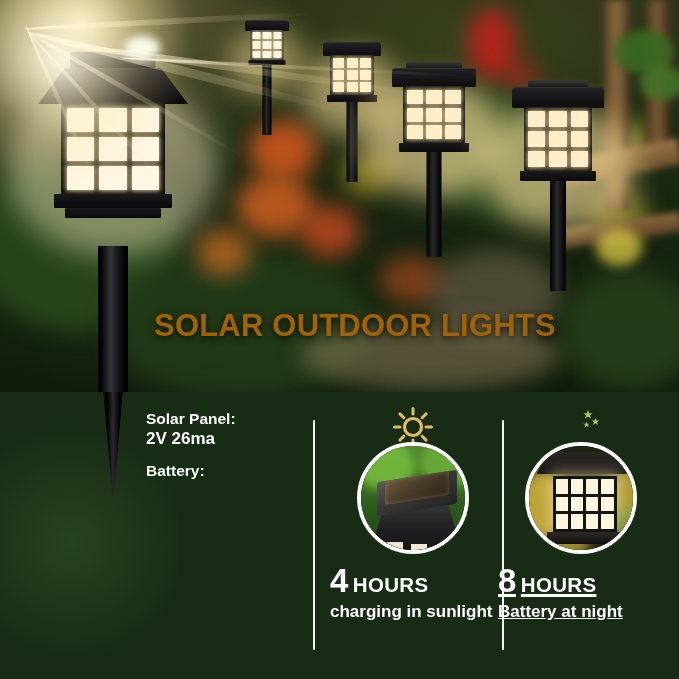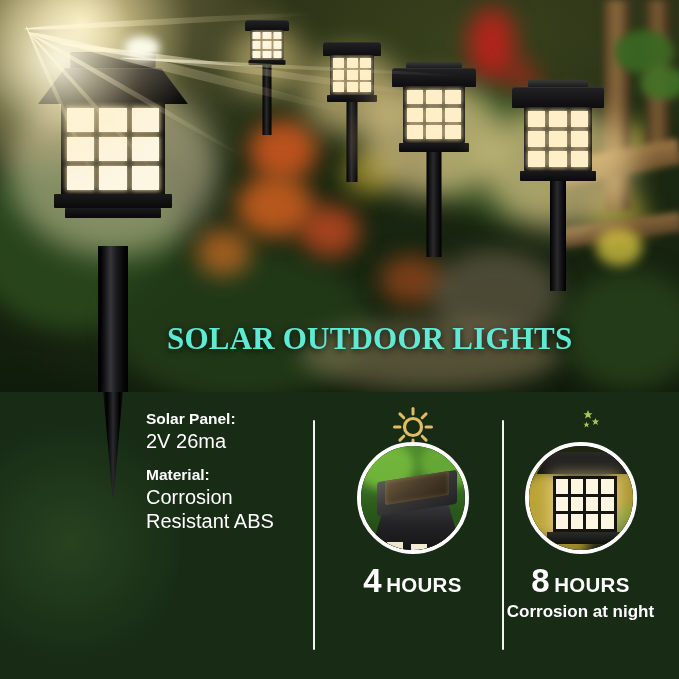--- a/index.html
+++ b/index.html
@@ -54,37 +54,37 @@
   
   #hero{left:38px;top:36px;width:150px;}
   #hero-stake{position:absolute;left:98px;top:246px;width:30px;height:415px;
     background:linear-gradient(90deg,#000 0%,#000 8%,#35353a 42%,#1b1b1f 62%,#050505 88%,#000 100%);}
   #hero-tip{position:absolute;left:98px;top:500px;width:30px;height:165px;
     background:linear-gradient(90deg,rgba(0,0,0,0) 0%,#000 30%,#2a2a2e 50%,#000 72%,rgba(0,0,0,0) 100%);
     clip-path:polygon(0% 0%,100% 0%,52% 100%,48% 100%);}
 
   
   .headline{position:absolute;left:150px;top:306px;width:500px;z-index:6;}
-  .h1{font-size:31px;font-weight:bold;color:#5eead4;letter-spacing:.2px;line-height:1.05;
-      text-shadow:0 2px 7px rgba(0,0,0,.75);margin:17px;font-family:Liberation Serif, serif;}
+  .h1{font-size:31px;font-weight:bold;color:#a16207;letter-spacing:.2px;line-height:1.05;
+      text-shadow:0 2px 7px rgba(0,0,0,.75);margin:4px;}
   .h2{font-size:18.5px;color:#f2f2ee;line-height:1.32;margin:6px 0 0 0;
       text-shadow:0 2px 6px rgba(0,0,0,.8);font-weight:400;}
 
   
   .panel{position:absolute;left:0;top:392px;width:679px;height:287px;background:#172b15;overflow:hidden;}
   .panel-glowL{position:absolute;left:-40px;top:10px;width:220px;height:280px;border-radius:50%;
       background:radial-gradient(circle,rgba(60,95,45,.45),rgba(23,43,21,0) 70%);}
 
   .specs{position:absolute;left:146px;top:18px;width:170px;color:#fff;}
   .spec{margin-bottom:13px;}
   .spec-label{font-size:15.5px;font-weight:bold;line-height:1.2;}
-  .spec-value{font-size:20px;font-weight:400;line-height:1.22;}
+  .spec-value{font-size:17px;font-weight:700;line-height:1.22;}
   .vdiv{position:absolute;width:2px;background:#f2f2f2;top:28px;height:230px;border-radius:1px;}
 
-  .hcol{position:absolute;top:10px;width:165px;text-align:center;color:#fff;}
+  .hcol{position:absolute;top:10px;width:165px;text-align:left;color:#fff;}
   .icon-wrap{height:46px;display:flex;align-items:flex-end;justify-content:center;}
   .circle-photo{position:relative;width:112px;height:112px;border-radius:50%;margin:-6px auto 0;
       border:4px solid #fff;overflow:hidden;background:#0c1609;}
   .cap-big{font-size:33px;font-weight:bold;line-height:1;margin-top:10px;letter-spacing:-.5px;}
   .cap-big .hrs{font-size:20.5px;font-weight:bold;letter-spacing:.3px;margin-left:5px;}
   .cap-sub{font-size:17px;font-weight:bold;line-height:1.12;margin-top:5px;}
 </style>
 </head>
 <body>
 
@@ -234,24 +234,21 @@
   <div class="panel">
     <div class="panel-glowL"></div>
     <div id="hero-tip" style="top:-60px;"></div>
 
     <div class="specs">
       <div class="spec">
         <div class="spec-label">Solar Panel:</div>
         <div class="spec-value">2V 26ma</div>
       </div>
       <div class="spec">
-      </div>
-      <div class="spec">
-        <div class="spec-label">Material:</div>
-        <div class="spec-value">Corrosion Resistant ABS</div>
+        <div class="spec-label">Battery:</div>
       </div>
       <div class="spec">
       </div>
     </div>
 
     <div class="vdiv" style="left:313px;"></div>
     <div class="vdiv" style="left:502px;"></div>
 
     <div class="hcol" style="left:330px;">
       <div class="icon-wrap">
@@ -277,23 +274,24 @@
 
         <div style="position:absolute;left:10px;top:56px;width:92px;height:50px;background:linear-gradient(180deg,#3a3a3c 0%,#232326 45%,#141416 100%);clip-path:polygon(16% 0%,84% 0%,100% 100%,0% 100%);"></div>
         <div style="position:absolute;left:16px;top:30px;width:80px;height:34px;background:linear-gradient(160deg,#5d5d5c 0%,#3a3a3a 40%,#232325 100%);transform:skewY(-9deg);border-radius:3px;"></div>
         <div style="position:absolute;left:24px;top:30px;width:64px;height:24px;background:linear-gradient(150deg,#6b5a3e 0%,#4a3d2a 45%,#2e2619 100%);transform:skewY(-9deg);border-radius:2px;box-shadow:0 0 5px rgba(255,220,150,.25) inset;"></div>
         <div style="position:absolute;left:26px;top:96px;width:16px;height:14px;background:#efe6cf;"></div>
         <div style="position:absolute;left:50px;top:98px;width:16px;height:14px;background:#f3ead4;"></div>
       </div>
       <div class="cap-big">
         <span>4</span><span class="hrs">HOURS</span>
       </div>
-    </div>
-
-    <div class="hcol" style="left:498px;">
+      <div class="cap-sub">charging in sunlight</div>
+    </div>
+
+    <div class="hcol" style="left:498px;text-decoration:underline;">
       <div class="icon-wrap">
         <svg width="46" height="42" viewBox="0 0 46 42">
           <path d="M26 4 A17 17 0 1 0 26 38 A13.5 13.5 0 1 1 26 4 Z" fill="#a9c65a"></path>
           <polygon points="30,4 31.3,7.2 34.5,7.2 32,9.3 33,12.6 30,10.7 27,12.6 28,9.3 25.5,7.2 28.7,7.2" fill="#a9c65a"></polygon>
           <polygon points="37.5,12 38.5,14.6 41.2,14.6 39,16.3 39.9,19 37.5,17.4 35.1,19 36,16.3 33.8,14.6 36.5,14.6" fill="#a9c65a"></polygon>
           <polygon points="28.5,15.5 29.3,17.7 31.6,17.7 29.8,19.1 30.5,21.4 28.5,20 26.5,21.4 27.2,19.1 25.4,17.7 27.7,17.7" fill="#a9c65a"></polygon>
         </svg>
       </div>
       <div class="circle-photo">
         <div style="position:absolute;inset:0;background:linear-gradient(180deg,#1d2410 0%,#232a12 45%,#161c0c 100%);"></div>
@@ -316,16 +314,16 @@
           <div style="background:#fff6e2;"></div>
             <div style="background:#fff6e2;"></div>
             <div style="background:#fff6e2;"></div>
             <div style="background:#fff6e2;"></div>
         </div>
         <div style="position:absolute;left:18px;top:86px;width:76px;height:12px;background:linear-gradient(180deg,#2a2a26,#111);"></div>
       </div>
       <div class="cap-big">
         <span>8</span><span class="hrs">HOURS</span>
       </div>
-      <div class="cap-sub">Corrosion at night</div>
+      <div class="cap-sub">Battery at night</div>
     </div>
   </div>
 </div>
 
 </body></html>

